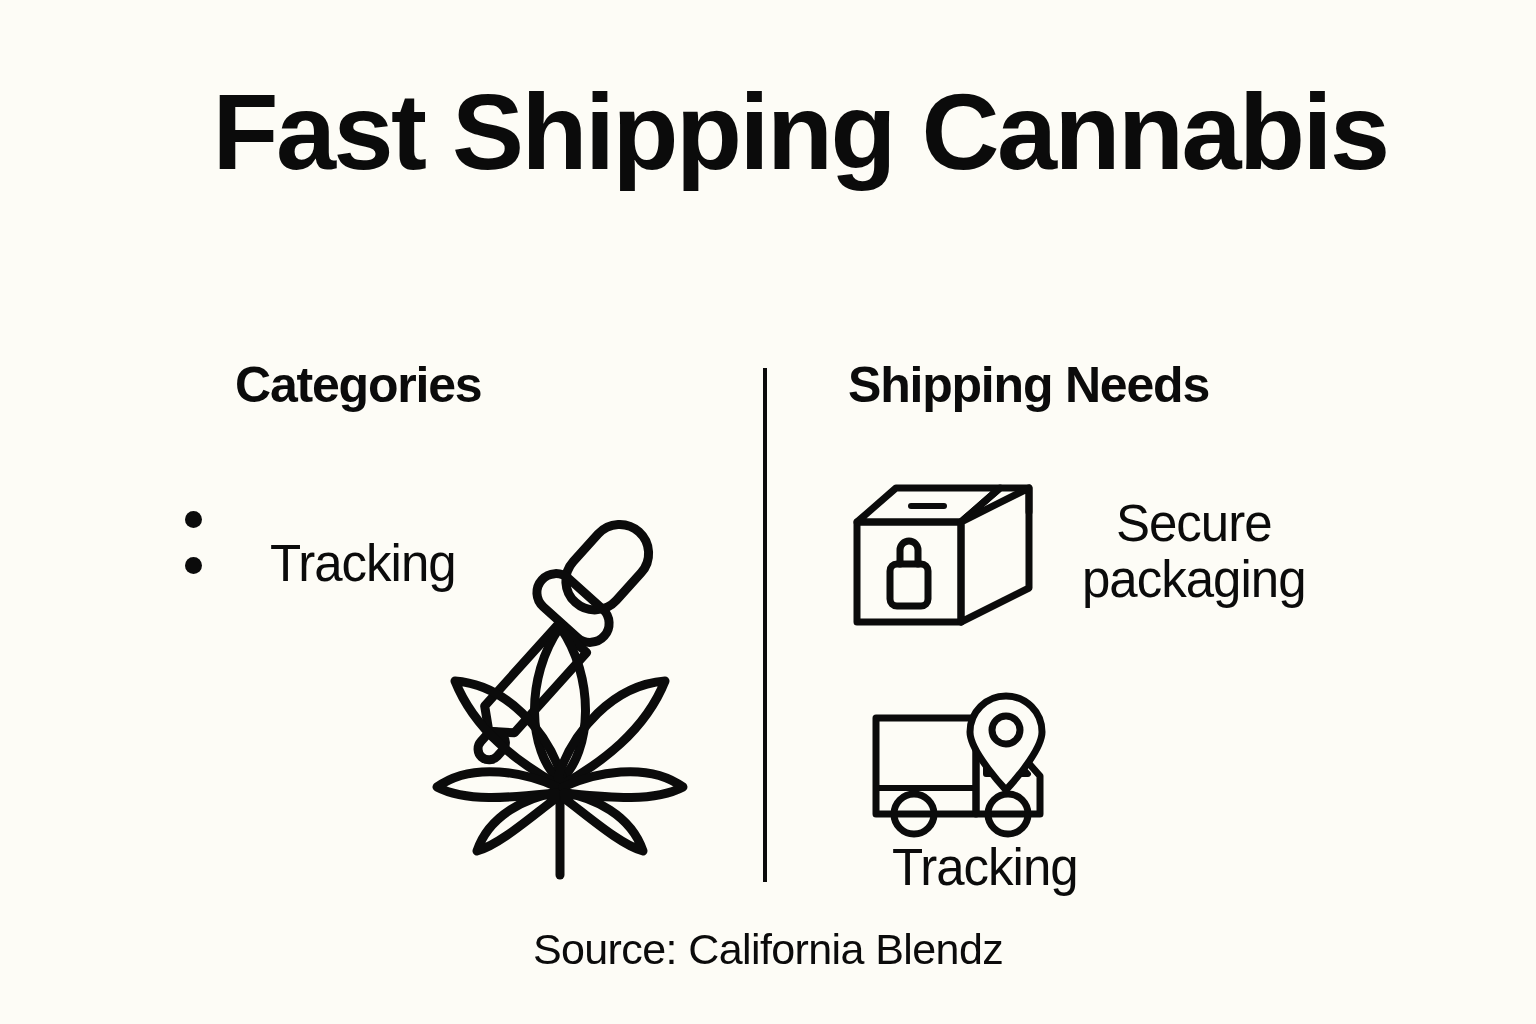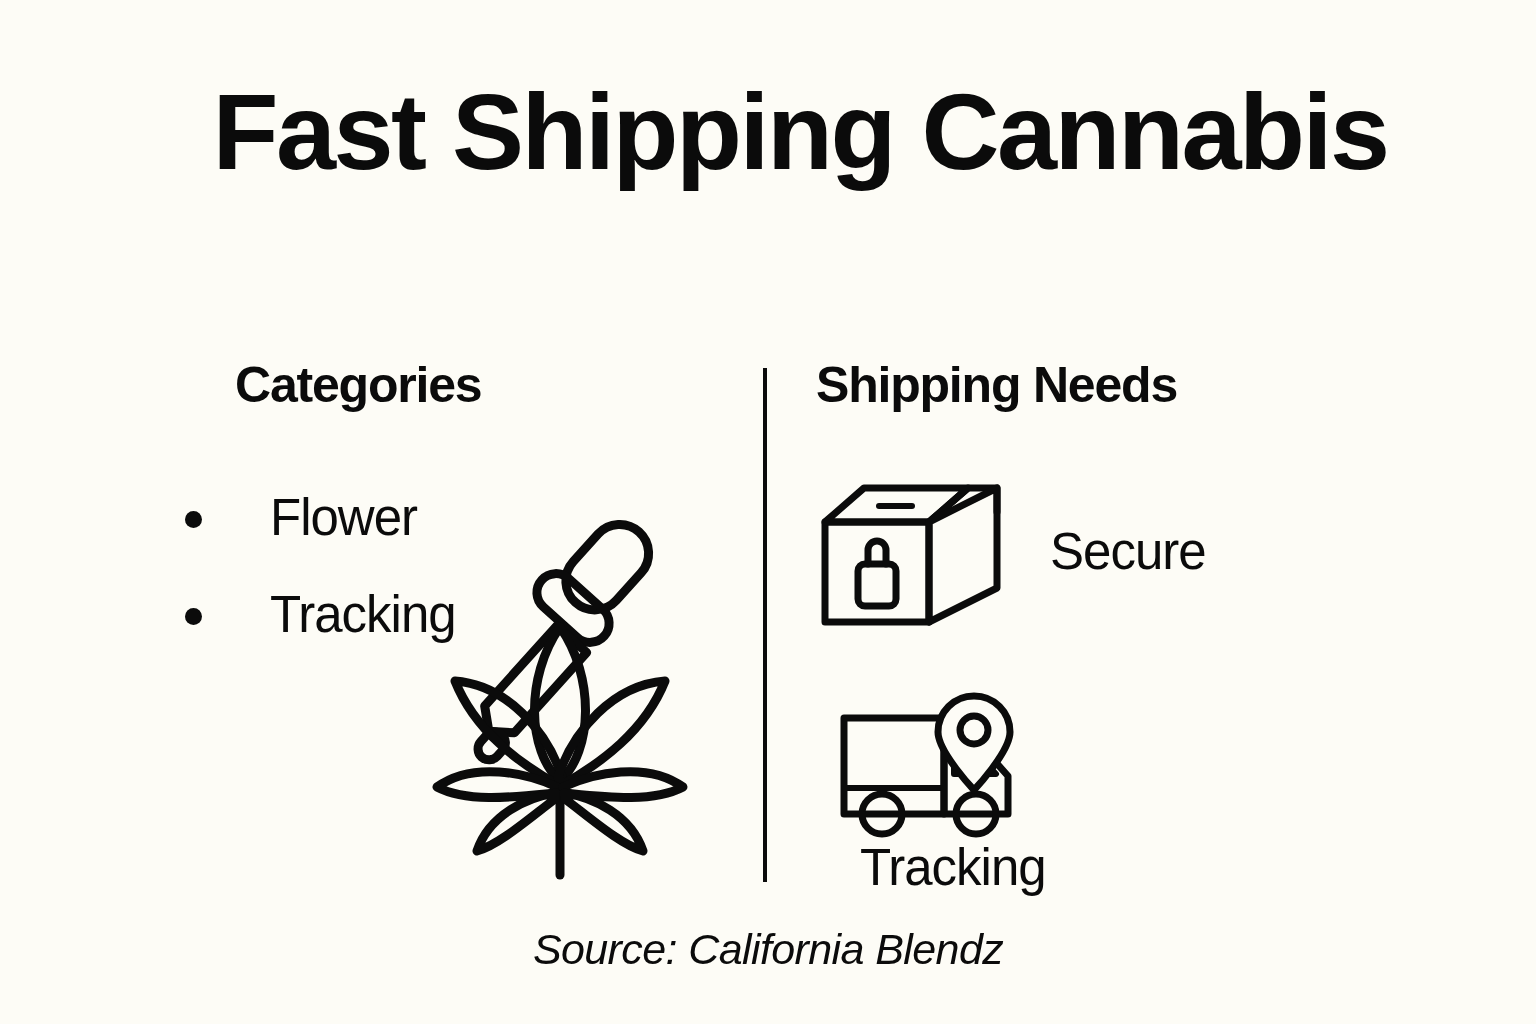--- a/index.html
+++ b/index.html
@@ -65,21 +65,21 @@
     width: 4px;
     height: 514px;
     background: #0B0B0B;
   }
 
   .col {
     position: absolute;
     top: 0;
   }
   .col-left  { left: 150px;  width: 600px; }
-  .col-right { left: 768px;  width: 620px; }
+  .col-right { left: 800px;  width: 620px; }
 
   .col-heading {
     font-size: 50px;
     font-weight: bold;
     letter-spacing: -1.2px;
     line-height: 1.0;
     margin: 0;
     white-space: nowrap;
   }
   .col-left .col-heading  { padding-left: 85px; }
@@ -153,21 +153,20 @@
   
   .footer {
     position: absolute;
     left: 0;
     top: 925px;
     width: 1536px;
     text-align: center;
     font-size: 43px;
     letter-spacing: -0.6px;
     white-space: nowrap;
-    font-style: italic;
   }
 </style>
 </head>
 <body>
 
 <div class="canvas">
 
   <div class="header">
     <h1 class="title">Fast Shipping Cannabis</h1>
   </div>
@@ -176,21 +175,20 @@
 
     <div class="divider"></div>
 
     <div class="col col-left">
 
       <h2 class="col-heading">Categories</h2>
 
       <ul class="bullets">
         <li>
           <span class="dot"></span>
-          <span>Flower</span>
         </li>
         <li>
           <span class="dot"></span>
           <span>Tracking</span>
         </li>
       </ul>
 
       <div class="leaf-art">
         <svg viewBox="0 0 290 380" width="290" height="380" fill="none" stroke="#0B0B0B" stroke-width="9" stroke-linecap="round" stroke-linejoin="round">
 
@@ -245,20 +243,21 @@
 
             <path d="M63 34 L96 34" stroke-width="6"></path>
 
             <rect x="42" y="92" width="38" height="42" rx="7" ry="7"></rect>
 
             <path d="M52 92 L52 78 A9 9 0 0 1 70 78 L70 92"></path>
           </svg>
         </div>
         <div class="need-label">
           <span>Secure</span>
+          <span class="l2">packaging</span>
         </div>
       </div>
 
       <div class="need-row need-row-2">
         <div class="need-icon">
           <svg viewBox="0 0 190 150" width="190" height="150" fill="none" stroke="#0B0B0B" stroke-width="7" stroke-linecap="round" stroke-linejoin="round">
 
             <path d="M8 28 L108 28 L108 124 L8 124 Z"></path>
             <path d="M8 98 L108 98" stroke-width="6"></path>
 

